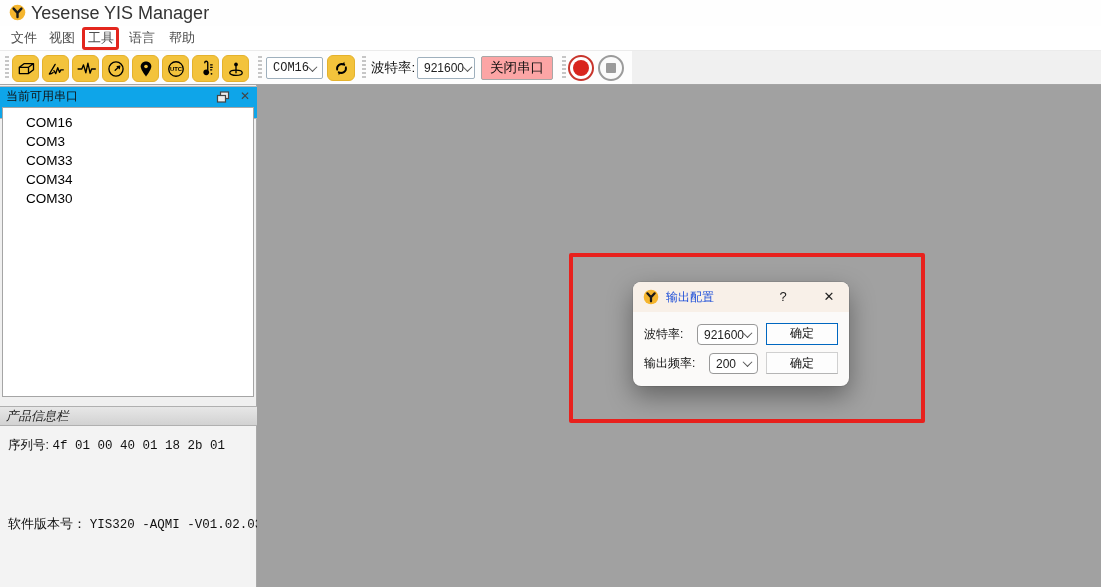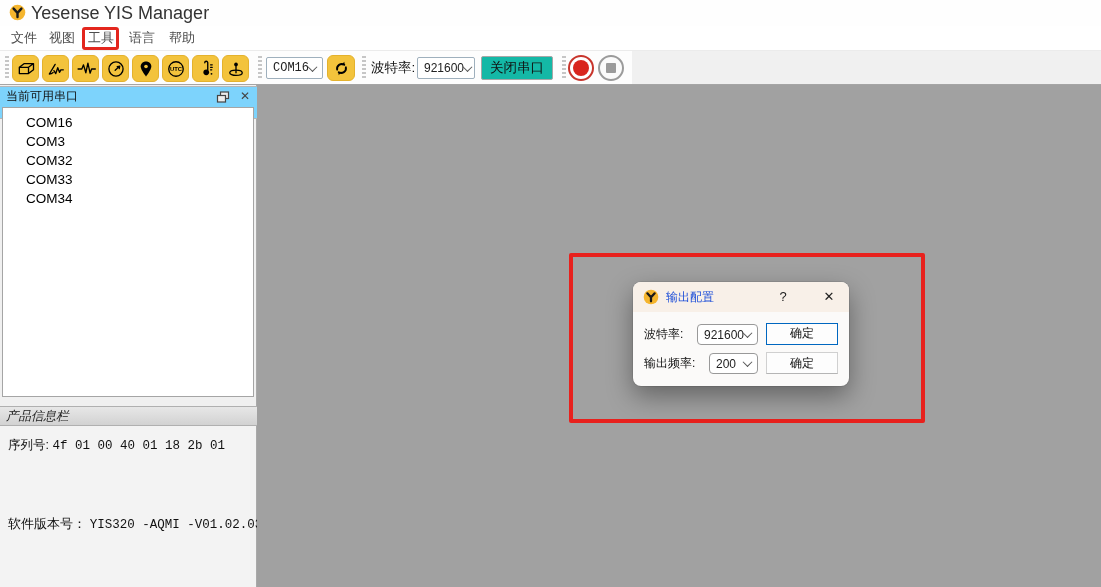--- a/index.html
+++ b/index.html
@@ -32,32 +32,32 @@
   .ybtn svg { width:20px; height:20px; }
   .combo { background:#fff; border:1px solid #9fb0bd; border-radius:2px; display:flex; align-items:center;
     justify-content:space-between; padding:0 6px; font-size:12px; }
   .chev { width:7px; height:7px; border-right:1.5px solid #555; border-bottom:1.5px solid #555;
     transform:rotate(45deg) translate(-1px,-1px); flex:none; }
   .combo-port { left:266px; top:57px; width:57px; height:22px; font-family:"Liberation Mono", monospace; font-size:12px; }
   .refresh-btn { left:327px; top:55px; width:28px; height:26px; background:#f3c33c; border:1px solid #e4b22d;
     border-radius:6px; display:flex; align-items:center; justify-content:center; }
   .baud-label { left:371px; top:51px; height:33px; line-height:33px; font-size:13.5px; color:#111; }
   .combo-baud { left:417px; top:57px; width:58px; height:22px; }
-  .btn-close-serial { left:481px; top:56px; width:72px; height:24px; background:#14b8a6; border:1px solid #a7a7a7;
+  .btn-close-serial { left:481px; top:56px; width:72px; height:24px; background:#fca5a5; border:1px solid #a7a7a7;
     border-radius:2px; font-size:13.5px; text-align:center; line-height:22px; color:#111; }
   .rec-btn { left:568px; top:55px; width:26px; height:26px; border:2px solid #c8352c; border-radius:50%;
     background:#fff; display:flex; align-items:center; justify-content:center; }
   .rec-dot { width:16px; height:16px; border-radius:50%; background:#d9251d; }
   .stop-btn { left:598px; top:55px; width:26px; height:26px; border:2px solid #9b9b9b; border-radius:50%;
     background:#fbfbfb; display:flex; align-items:center; justify-content:center; }
   .stop-sq { width:10px; height:10px; background:#9b9b9b; border-radius:1px; }
 
   
   .dock { left:0; top:85px; width:257px; height:502px; background:#f0f0f0; border-right:1px solid #a9a9a9; }
-  .dock-header { left:0; top:1px; width:257px; height:33px; background:#7dd3fc;
+  .dock-header { left:0; top:1px; width:257px; height:33px; background:#0ea5e9;
     border-top:1px solid #b6b6b6; border-bottom:1px solid #b6b6b6; }
   .dock-header .dtitle { left:6px; top:0; height:18px; line-height:18px; font-size:12px; color:#111; }
   .dock-float { left:216px; top:3px; width:14px; height:14px; }
   .dock-close { left:238px; top:1px; width:14px; height:17px; font-size:12px; line-height:17px; text-align:center; color:#444; }
   .port-list { left:2px; top:22px; width:252px; height:290px; background:#fff; border:1px solid #a5a5a5; padding-top:5px; }
   .port-item { height:19px; line-height:19px; padding-left:23px; font-size:13.5px; color:#000; }
   .info-header { left:0; top:321px; width:257px; height:20px;
     background:linear-gradient(#e7e7e7,#d2d2d2);
     border-top:1px solid #b0b0b0; border-bottom:1px solid #b0b0b0;font-style:italic; }
   .info-header .dtitle { left:6px; top:0; height:18px; line-height:18px; font-size:12.5px; color:#222; }
@@ -198,23 +198,23 @@
     <span class="abs dtitle">当前可用串口</span>
     <svg class="abs dock-float" viewBox="0 0 14 14">
       <rect x="4.5" y="2" width="8" height="6.5" fill="#ececec" stroke="#444" stroke-width="1.2"></rect>
       <rect x="1.5" y="5.5" width="8" height="6.5" fill="#ececec" stroke="#444" stroke-width="1.2"></rect>
     </svg>
     <span class="abs dock-close">✕</span>
   </div>
   <div class="abs port-list">
     <div class="port-item">COM16</div>
     <div class="port-item">COM3</div>
-    <div class="port-item">COM32</div>
     <div class="port-item">COM33</div>
     <div class="port-item">COM34</div>
+    <div class="port-item">COM30</div>
   </div>
   <div class="abs info-header">
     <span class="abs dtitle">产品信息栏</span>
   </div>
   <div class="abs info-body">
     <div class="abs serial-row">
       <span>序列号:</span>
       <span class="mono-val">4f 01 00 40 01 18 2b 01</span>
     </div>
     <div class="abs version-row">

